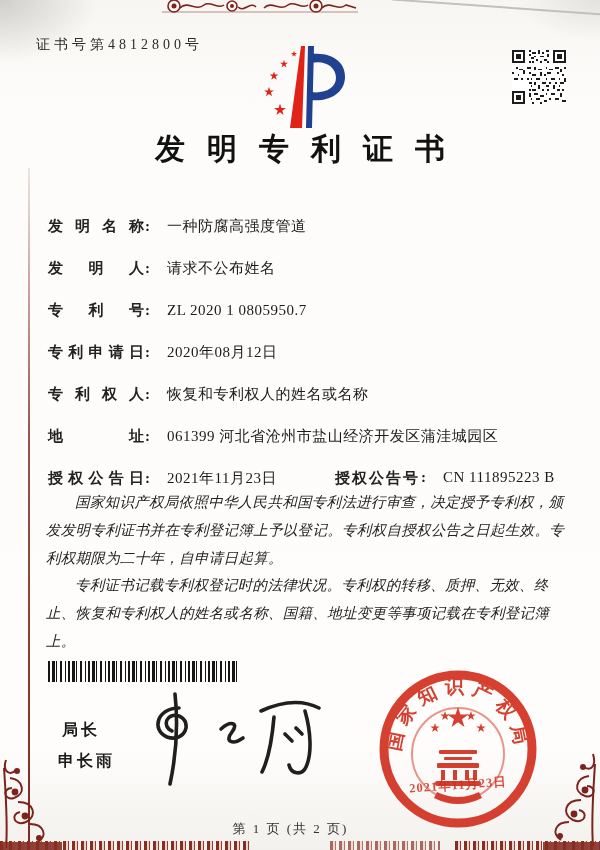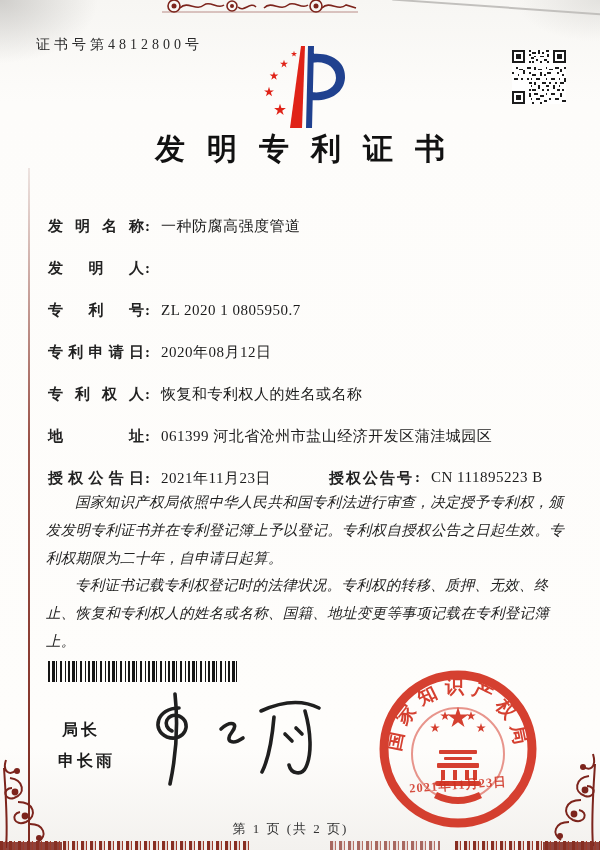--- a/index.html
+++ b/index.html
@@ -25,21 +25,21 @@
 
   .cert-no{ left:36px; top:36px; font-size:14px; letter-spacing:4px; color:#2a2a2a; }
 
   .title{ left:0; top:129px; width:600px; text-align:center; font-size:30px; font-weight:bold;
     letter-spacing:22px; padding-left:22px; color:#111; }
 
   .fields{ left:48px; top:205px; width:524px; }
   .frow{ height:42px; display:flex; align-items:center; font-size:15px; }
   .flabel{ display:inline-block; width:96px; text-align:justify; text-align-last:justify; font-weight:600; color:#222; }
   .colon{ margin-left:1px; font-weight:600; }
-  .fvalue{ margin-left:11px; color:#1b1b1b; letter-spacing:.5px; }
+  .fvalue{ margin-left:17px; color:#1b1b1b; letter-spacing:.5px; }
   .pair2{ margin-left:58px; display:flex; }
   .pair2 .flabel{ width:auto; letter-spacing:2px; }
 
   .body-text{ left:46px; top:489px; width:526px; font-size:14.5px; line-height:1.92;
     font-style:italic; color:#222; letter-spacing:.3px; }
   .body-text p{ text-indent:2em; }
 
   .barcode{ left:48px; top:661px; width:190px; height:21px;
     background:repeating-linear-gradient(90deg,
       #151515 0 2px, transparent 2px 4px,
@@ -124,20 +124,21 @@
 
   <div class="abs fields">
     <div class="frow">
       <span class="flabel">发明名称</span>
         <span class="colon">:</span>
       <span class="fvalue">一种防腐高强度管道</span>
     </div>
     <div class="frow">
       <span class="flabel">发明人</span>
         <span class="colon">:</span>
+      <span class="fvalue">请求不公布姓名</span>
     </div>
     <div class="frow">
       <span class="flabel">专利号</span>
         <span class="colon">:</span>
       <span class="fvalue">ZL 2020 1 0805950.7</span>
     </div>
     <div class="frow">
       <span class="flabel">专利申请日</span>
         <span class="colon">:</span>
       <span class="fvalue">2020年08月12日</span>

